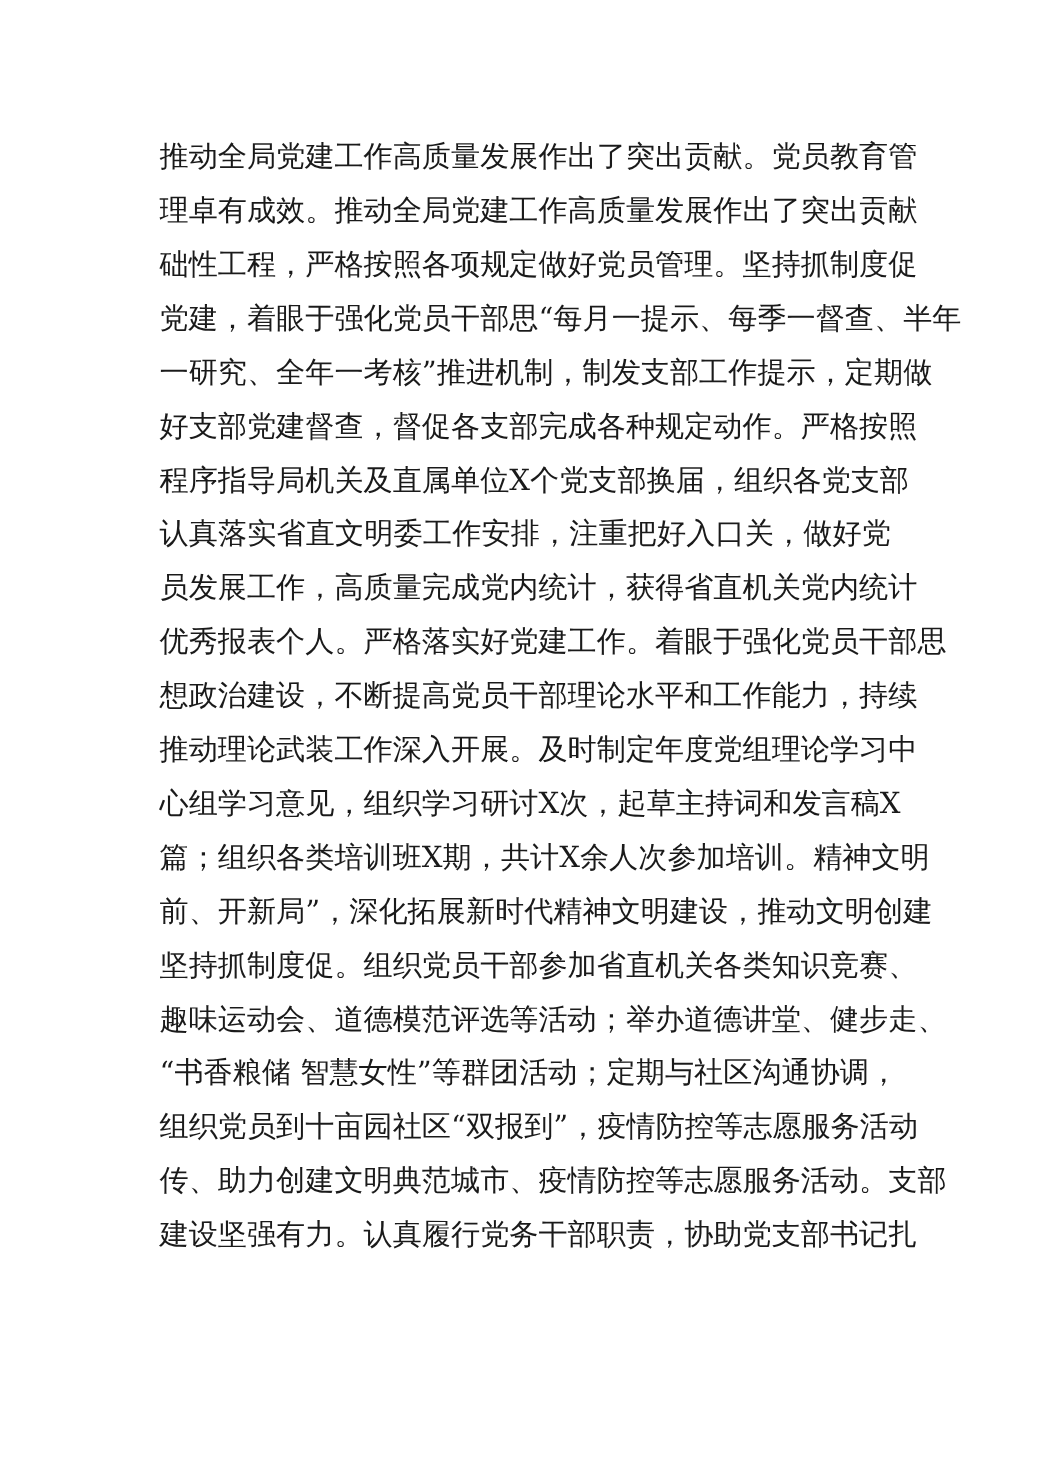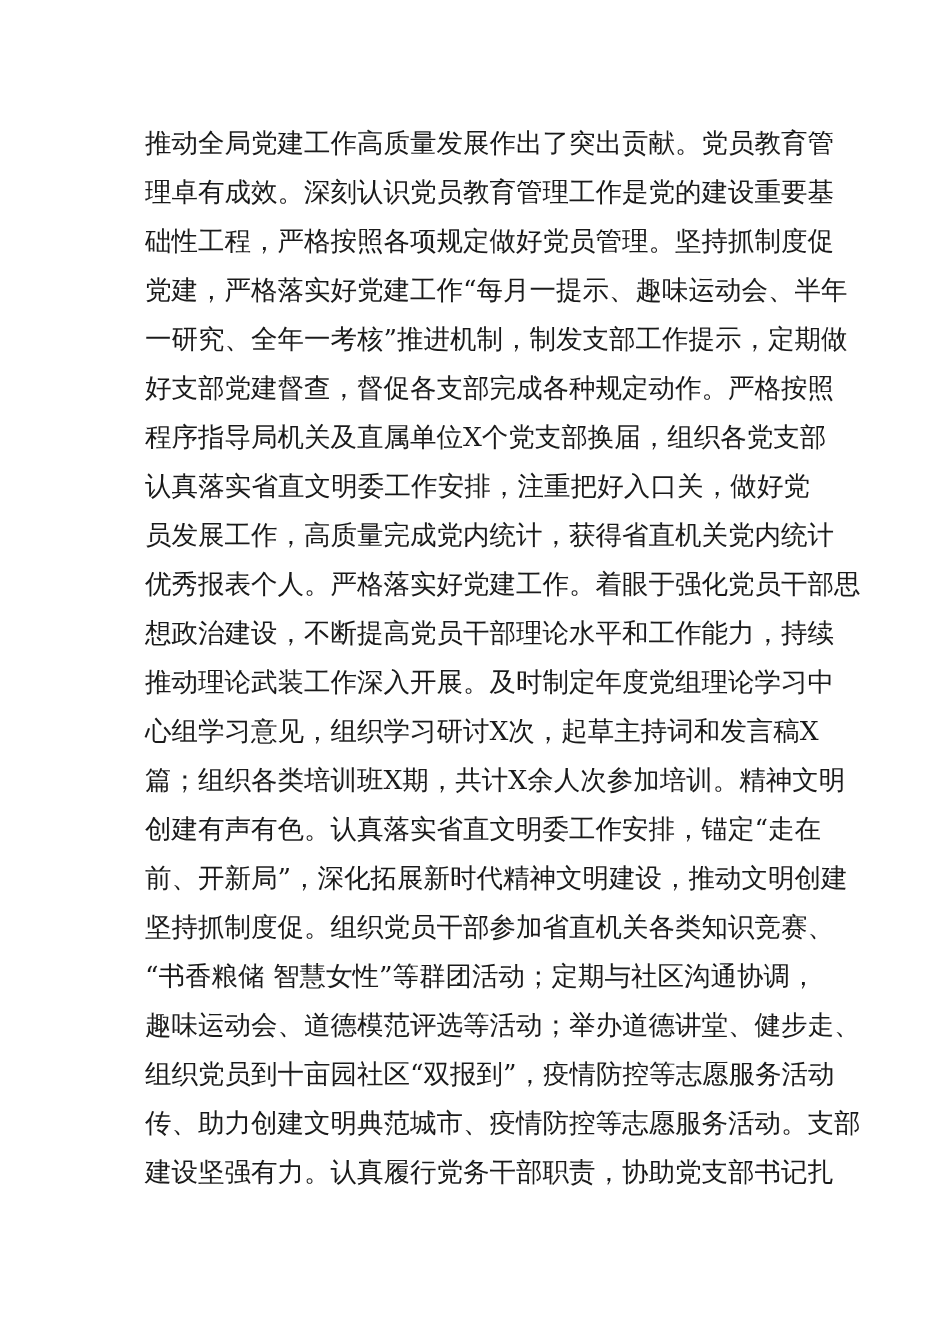--- a/index.html
+++ b/index.html
@@ -27,35 +27,34 @@
     text-align-last: justify;
     letter-spacing: 0;
   }
 </style>
 </head>
 <body>
 
 <div class="page">
   <div class="text-body">
     <span class="line">推动全局党建工作高质量发展作出了突出贡献。党员教育管</span>
-    <span class="line">理卓有成效。深刻认识党员教育管理工作是党的建设重要基</span>
+    <span class="line">理卓有成效。推动全局党建工作高质量发展作出了突出贡献</span>
     <span class="line">础性工程，严格按照各项规定做好党员管理。坚持抓制度促</span>
-    <span class="line">党建，严格落实好党建工作“每月一提示、趣味运动会、半年</span>
+    <span class="line">党建，着眼于强化党员干部思“每月一提示、每季一督查、半年</span>
     <span class="line">一研究、全年一考核”推进机制，制发支部工作提示，定期做</span>
     <span class="line">好支部党建督查，督促各支部完成各种规定动作。严格按照</span>
     <span class="line">程序指导局机关及直属单位X个党支部换届，组织各党支部</span>
     <span class="line">认真落实省直文明委工作安排，注重把好入口关，做好党</span>
     <span class="line">员发展工作，高质量完成党内统计，获得省直机关党内统计</span>
     <span class="line">优秀报表个人。严格落实好党建工作。着眼于强化党员干部思</span>
     <span class="line">想政治建设，不断提高党员干部理论水平和工作能力，持续</span>
     <span class="line">推动理论武装工作深入开展。及时制定年度党组理论学习中</span>
     <span class="line">心组学习意见，组织学习研讨X次，起草主持词和发言稿X</span>
     <span class="line">篇；组织各类培训班X期，共计X余人次参加培训。精神文明</span>
-    <span class="line">创建有声有色。认真落实省直文明委工作安排，锚定“走在</span>
     <span class="line">前、开新局”，深化拓展新时代精神文明建设，推动文明创建</span>
     <span class="line">坚持抓制度促。组织党员干部参加省直机关各类知识竞赛、</span>
+    <span class="line">趣味运动会、道德模范评选等活动；举办道德讲堂、健步走、</span>
     <span class="line">“书香粮储 智慧女性”等群团活动；定期与社区沟通协调，</span>
-    <span class="line">趣味运动会、道德模范评选等活动；举办道德讲堂、健步走、</span>
     <span class="line">组织党员到十亩园社区“双报到”，疫情防控等志愿服务活动</span>
     <span class="line">传、助力创建文明典范城市、疫情防控等志愿服务活动。支部</span>
     <span class="line">建设坚强有力。认真履行党务干部职责，协助党支部书记扎</span>
   </div>
 </div>
 
 </body></html>

